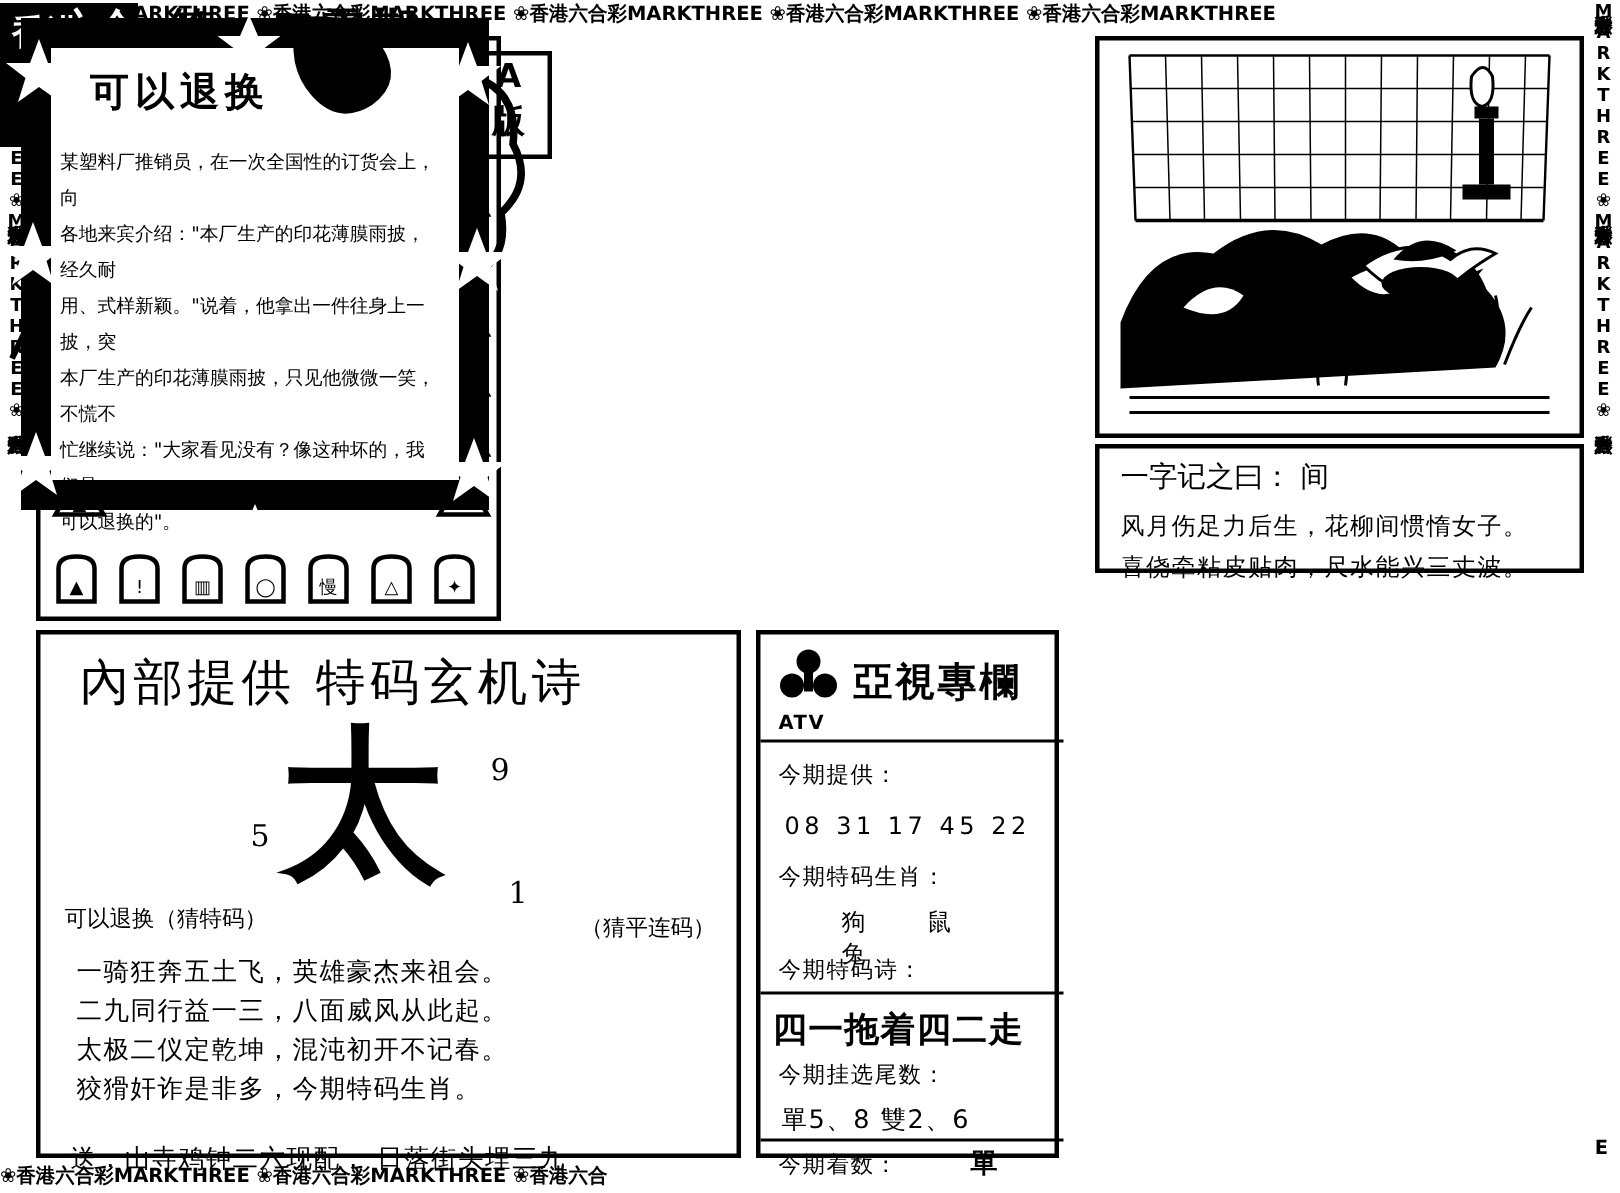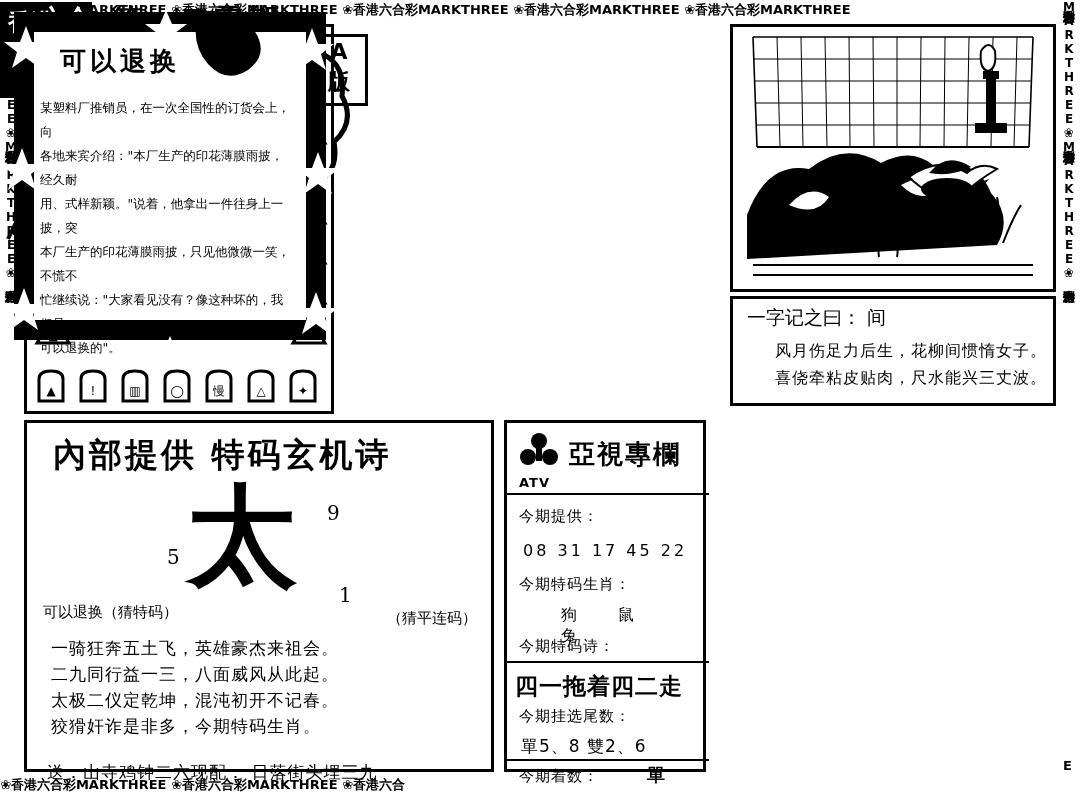--- a/index.html
+++ b/index.html
@@ -65,27 +65,27 @@
   .numcircle{
     position:absolute;border:3px solid #000;border-radius:50%;
     width:54px;height:54px;line-height:50px;text-align:center;
     font-size:26px;font-weight:bold;background:#fff;
   }
   .numplain{position:absolute;font-size:28px;font-weight:bold;}
 
   
   #pic-panel{left:730px;top:24px;width:326px;height:268px;}
   
-  #poem-panel{left:730px;top:296px;width:326px;height:110px;text-align:right;}
+  #poem-panel{left:730px;top:296px;width:326px;height:86px;}
   .poem-line{font-size:16px;line-height:27px;letter-spacing:1px;}
   .poem-1{position:absolute;left:14px;top:6px;font-size:19px;font-family:"DejaVu Serif","Liberation Serif",serif;}
 
   
   #bl-panel{left:24px;top:420px;width:470px;height:352px;}
-  .bl-title{position:absolute;left:26px;top:10px;font-size:33px;font-weight:bold;letter-spacing:3px;
+  .bl-title{position:absolute;left:26px;top:10px;font-size:33px;font-weight:normal;letter-spacing:3px;
     font-family:"DejaVu Serif","Liberation Serif",serif;text-align:right;}
   .big-char{position:absolute;left:160px;top:58px;font-size:110px;font-weight:bold;line-height:110px;
     font-family:"DejaVu Serif","Liberation Serif",serif;}
   .sm-num{position:absolute;font-size:20px;font-family:"DejaVu Serif","Liberation Serif",serif;}
   .bl-sub-left{position:absolute;left:16px;top:180px;font-size:15px;}
   .bl-sub-right{position:absolute;right:14px;top:186px;font-size:15px;}
   .bl-verse{position:absolute;left:24px;top:212px;width:430px;}
   .bl-verse div{font-size:17px;line-height:26px;letter-spacing:1px;}
   .bl-send{position:absolute;left:20px;top:338px;font-size:17px;letter-spacing:1px;}
 

